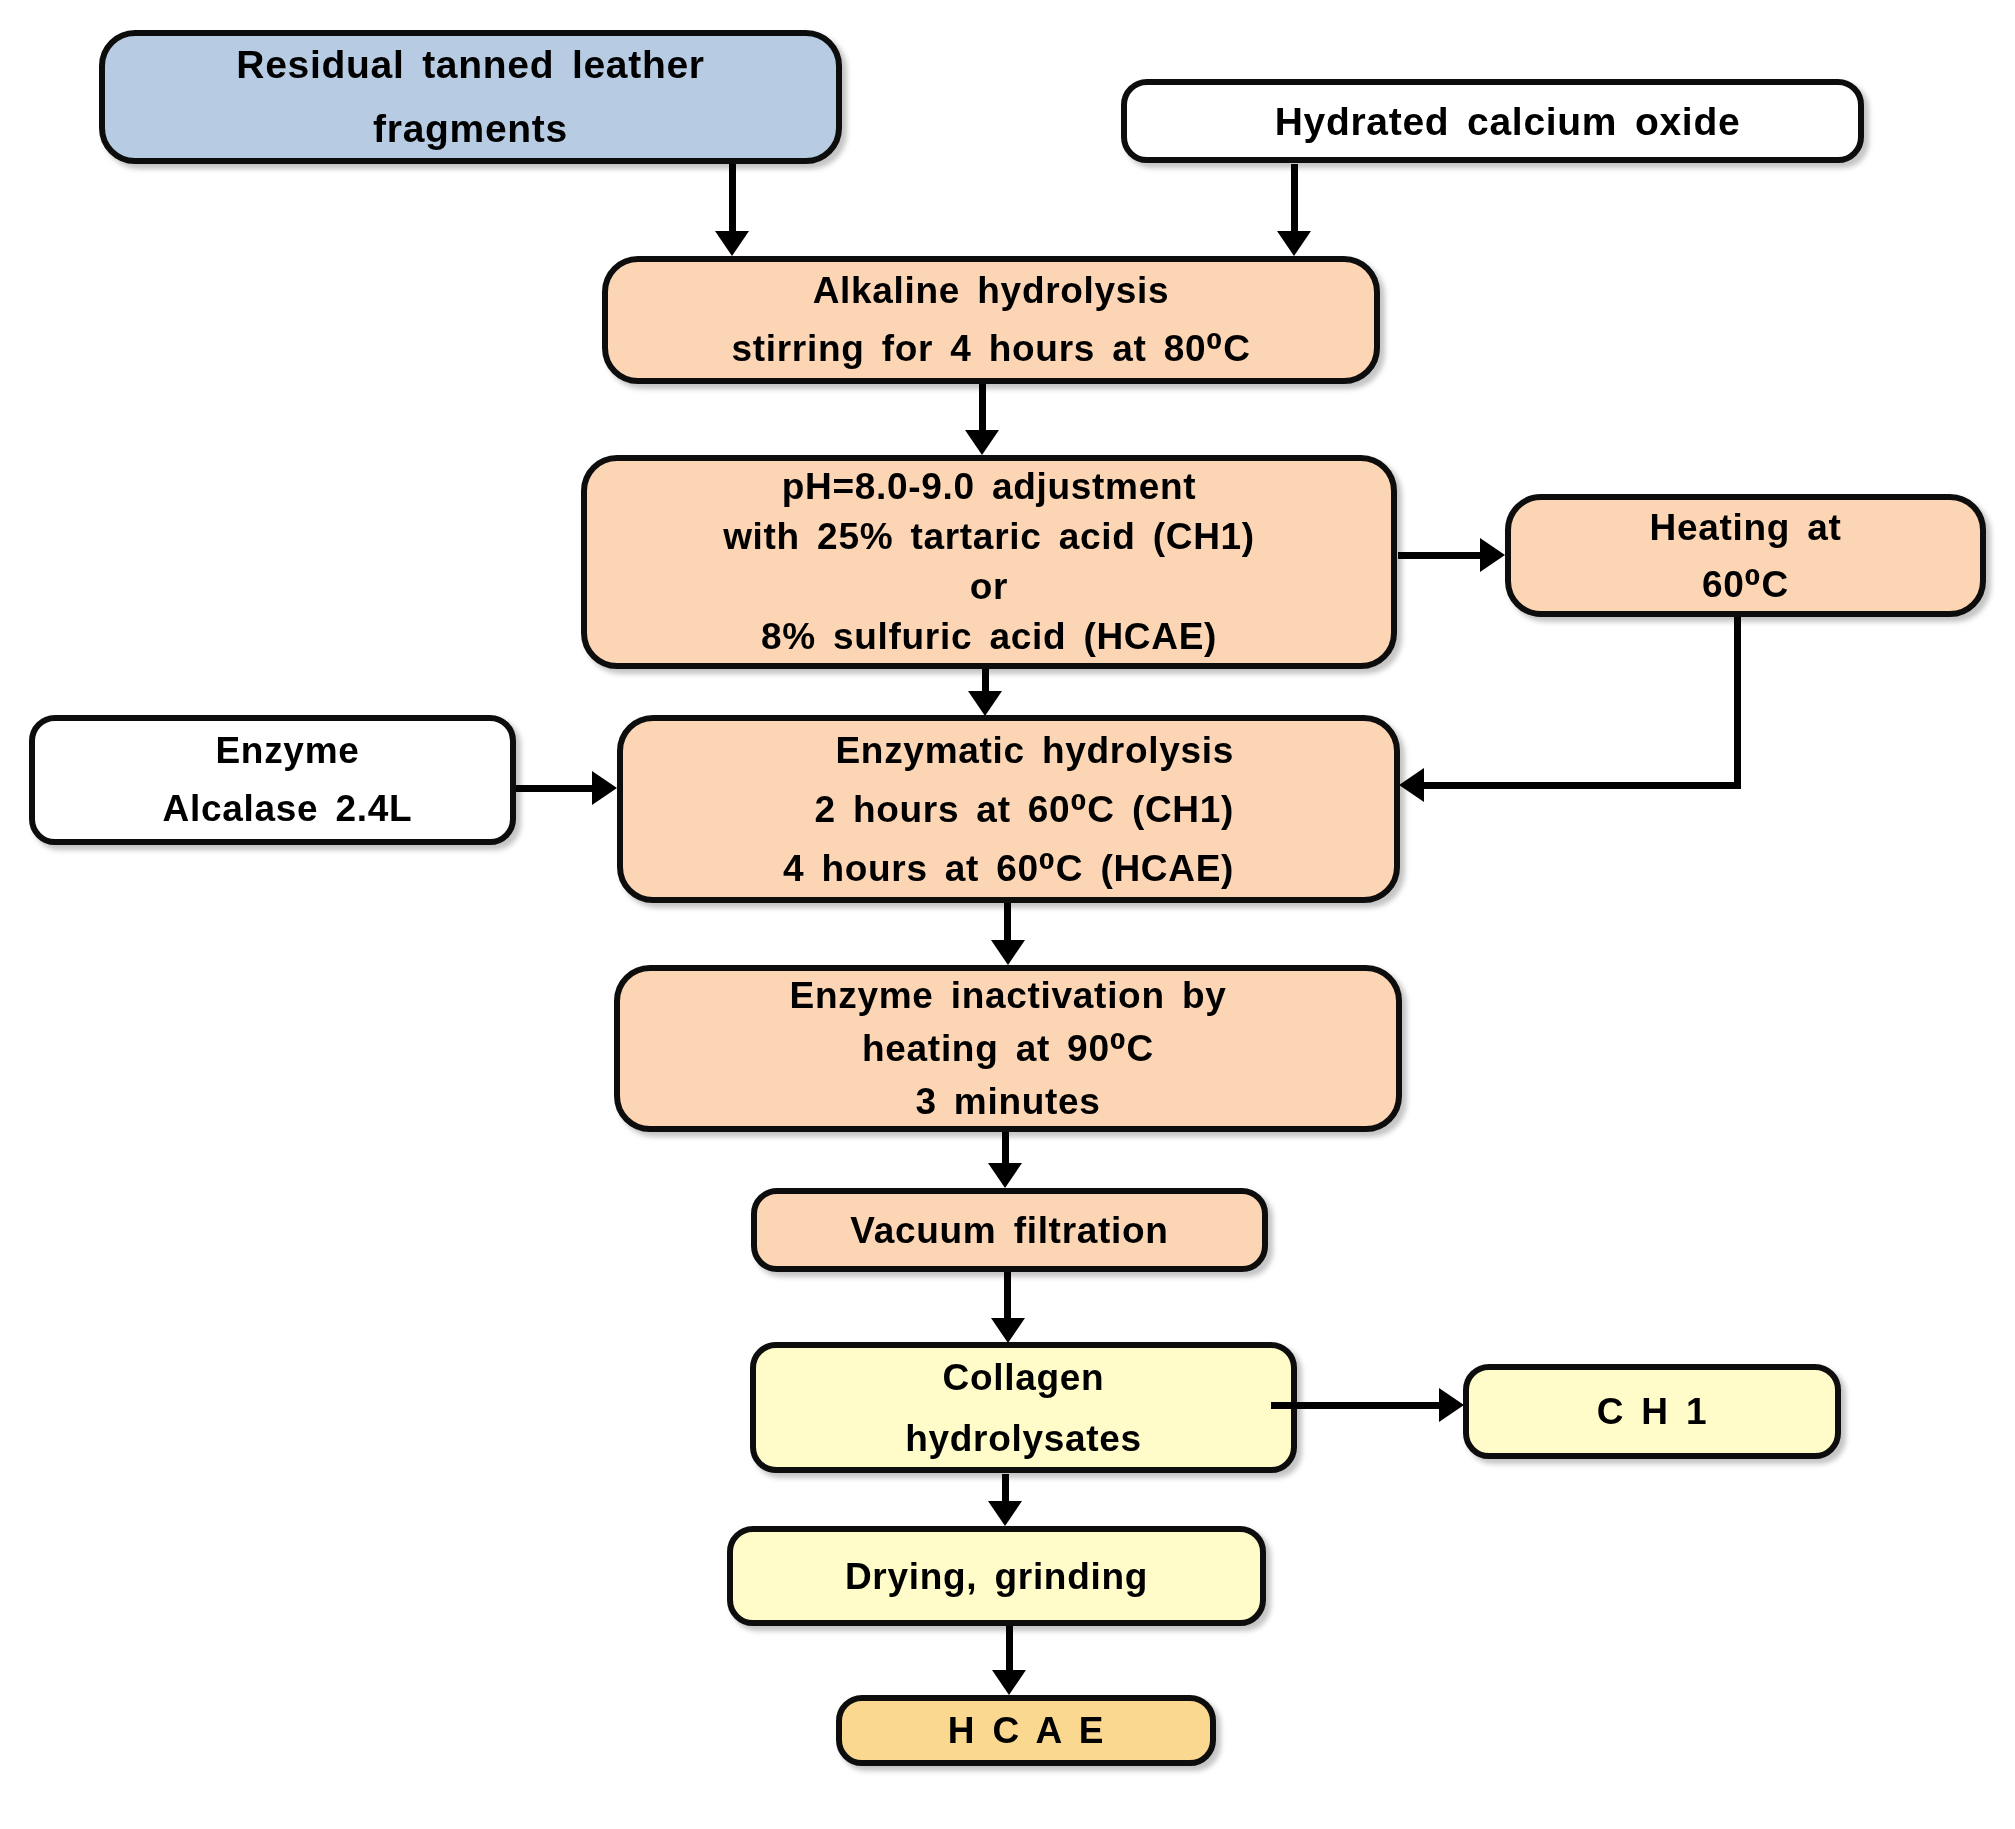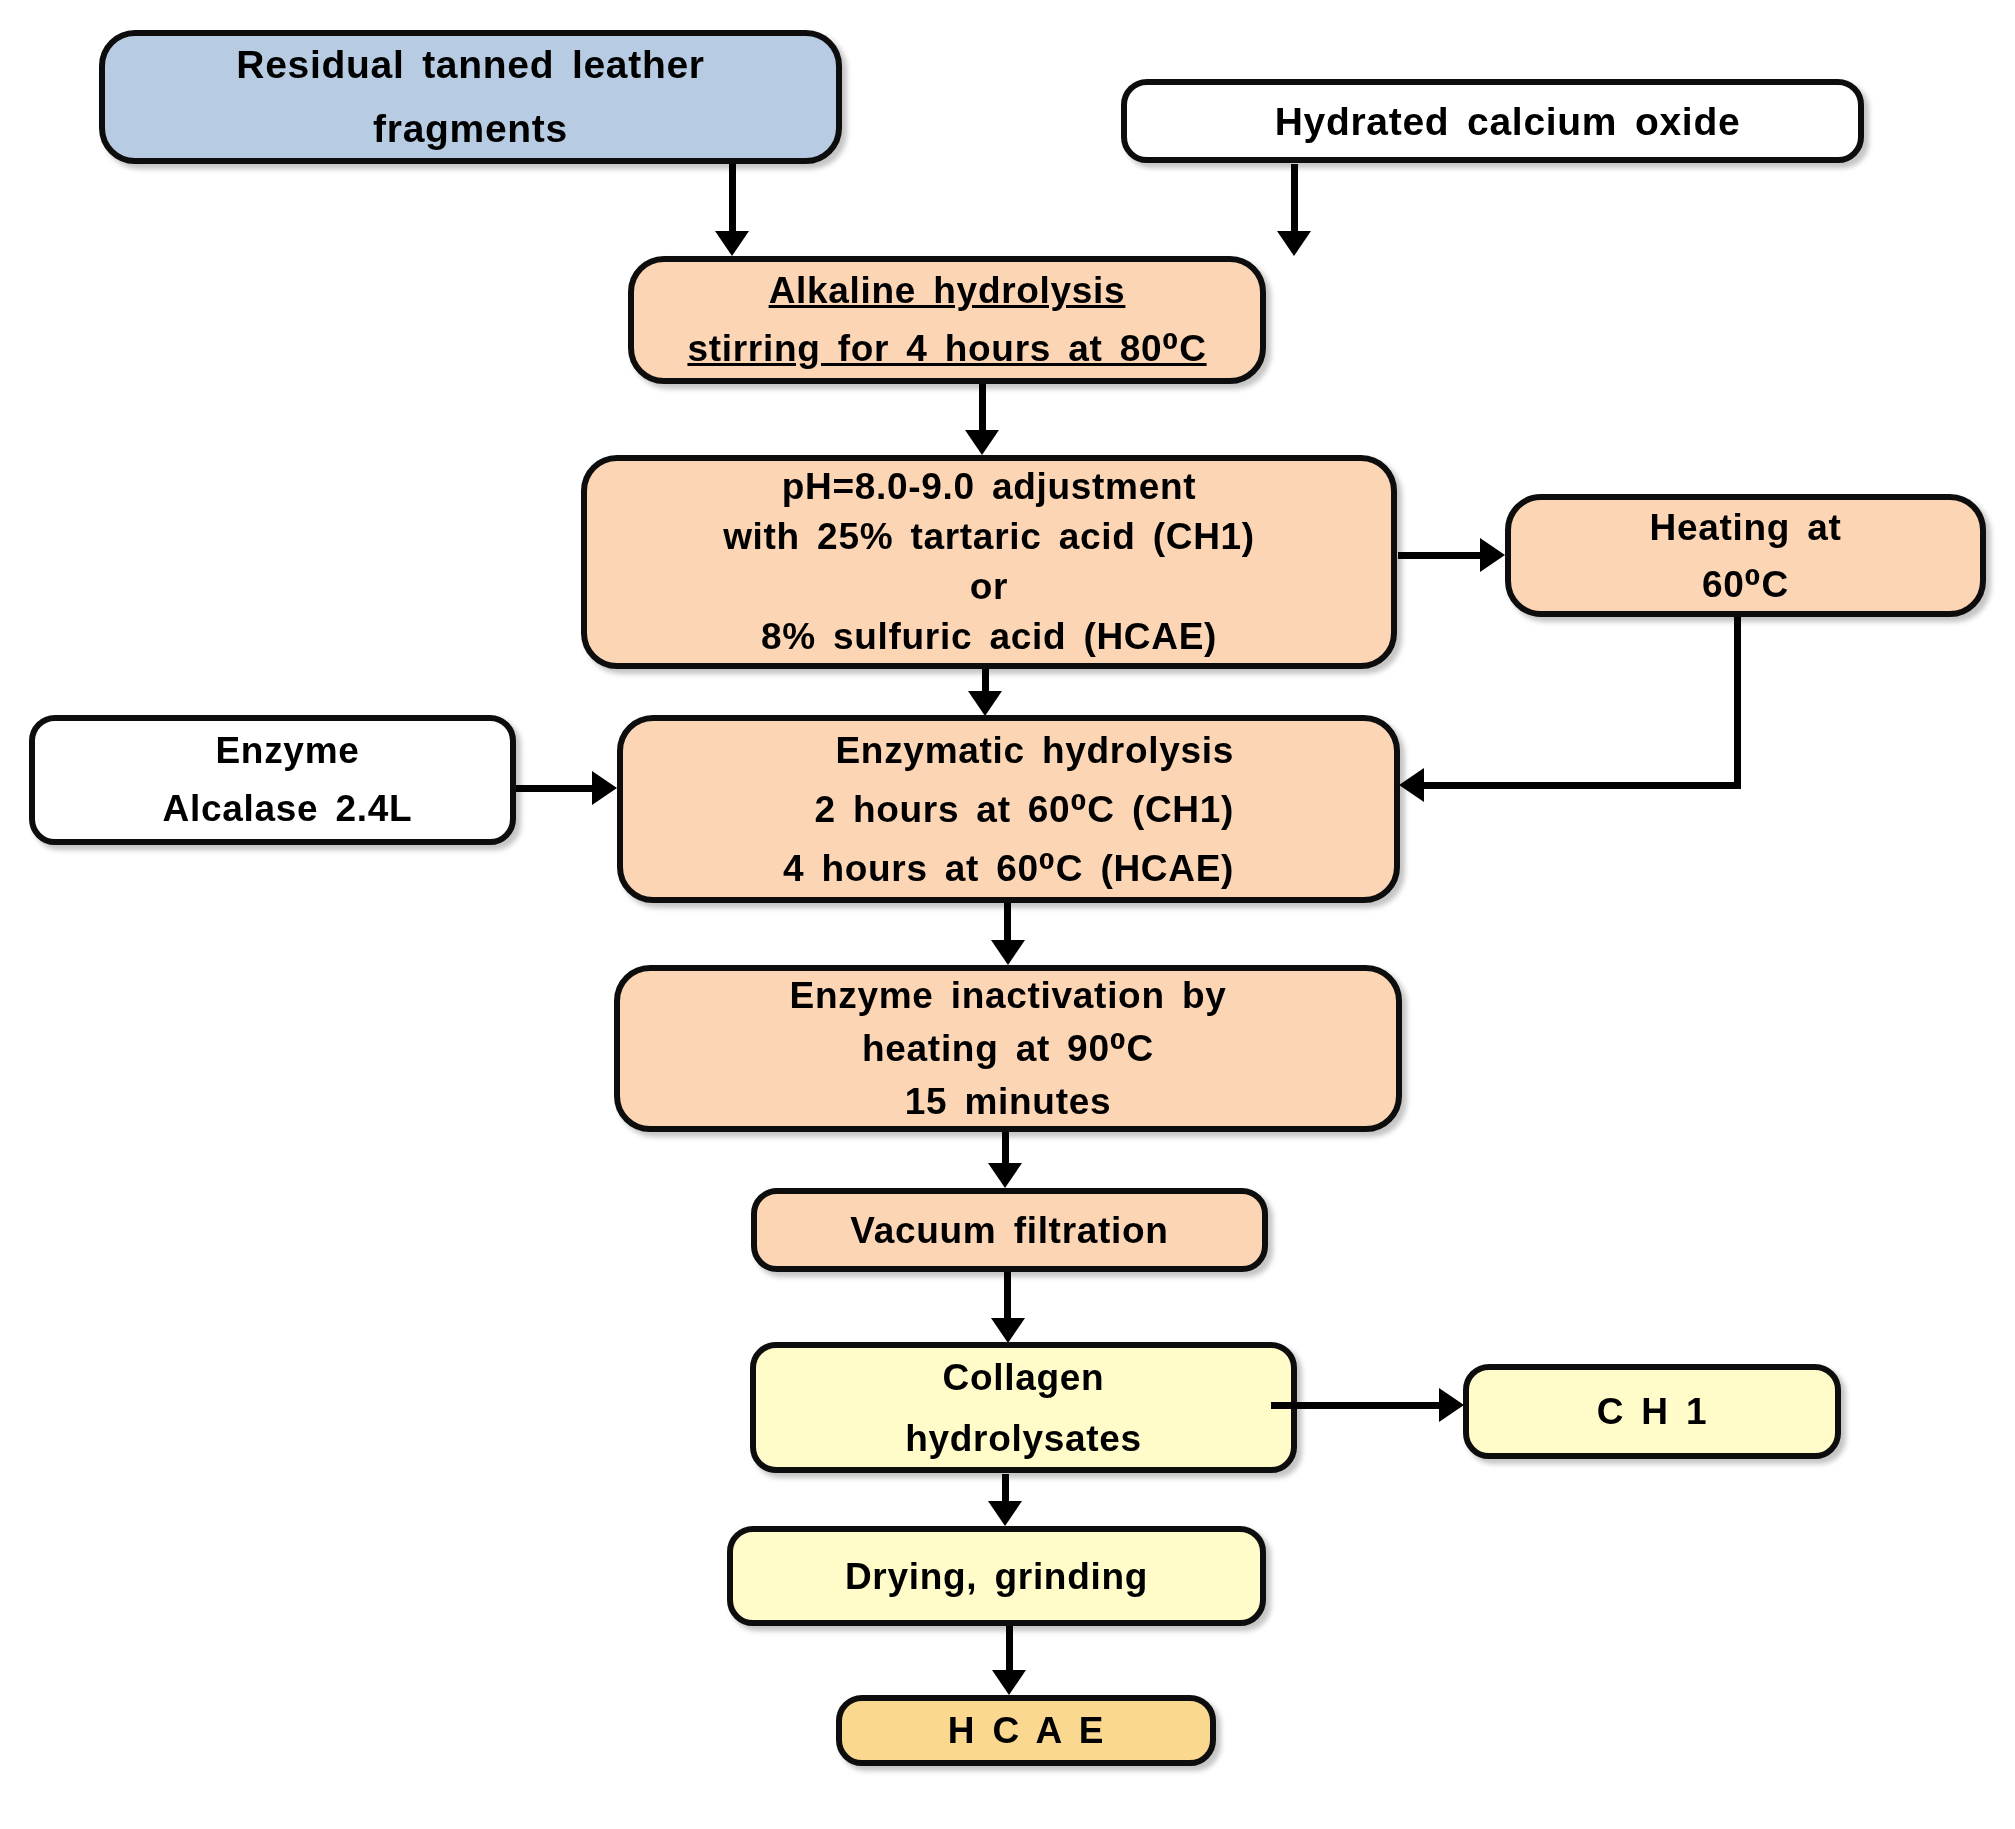--- a/index.html
+++ b/index.html
@@ -34,21 +34,21 @@
   .fill-yellow{background:var(--node-yellow,#fffcc9);}
   .fill-gold  {background:var(--node-gold,#fbd890);}
   .r-lg{border-radius:36px;}
   .r-md{border-radius:26px;}
 
   
   #n-residual    {left:99px; top:30px;   width:743px;height:134px;}
   #n-residual    .node-label{font-size:39px;line-height:64px;}
   #n-hydrated    {left:1121px;top:79px;  width:743px;height:84px;}
   #n-hydrated    .node-label{font-size:39px;}
-  #n-alkaline    {left:628px; top:256px;  width:638px;height:128px;text-decoration:underline;}
+  #n-alkaline    {left:602px; top:256px;  width:778px;height:128px;}
   #n-alkaline    .node-label{line-height:58px;}
   #n-ph          {left:581px; top:455px;  width:816px;height:214px;}
   #n-ph          .node-label{line-height:50px;}
   #n-heating     {left:1505px;top:494px;  width:481px; height:123px;}
   #n-heating     .node-label{line-height:57px;}
   #n-enzyme      {left:29px;  top:715px; width:487px; height:130px;}
   #n-enzyme      .node-label{line-height:58px;}
   #n-enzymatic   {left:617px; top:715px; width:783px;height:188px;}
   #n-enzymatic   .node-label{line-height:59px;text-align:right;}
   #n-inactivation{left:614px; top:965px; width:788px;height:167px;}
@@ -106,21 +106,21 @@
 
   <div class="node fill-peach r-lg" id="n-enzymatic">
     <div class="node-label">Enzymatic hydrolysis
 2 hours at 60⁰C (CH1)
 4 hours at 60⁰C (HCAE)</div>
   </div>
 
   <div class="node fill-peach r-lg" id="n-inactivation">
     <div class="node-label">Enzyme inactivation by
 heating at 90⁰C
-15 minutes</div>
+3 minutes</div>
   </div>
 
   <div class="node fill-peach r-md" id="n-vacuum">
     <div class="node-label">Vacuum filtration</div>
   </div>
 
   <div class="node fill-yellow r-md" id="n-collagen">
     <div class="node-label">Collagen
 hydrolysates</div>
   </div>

